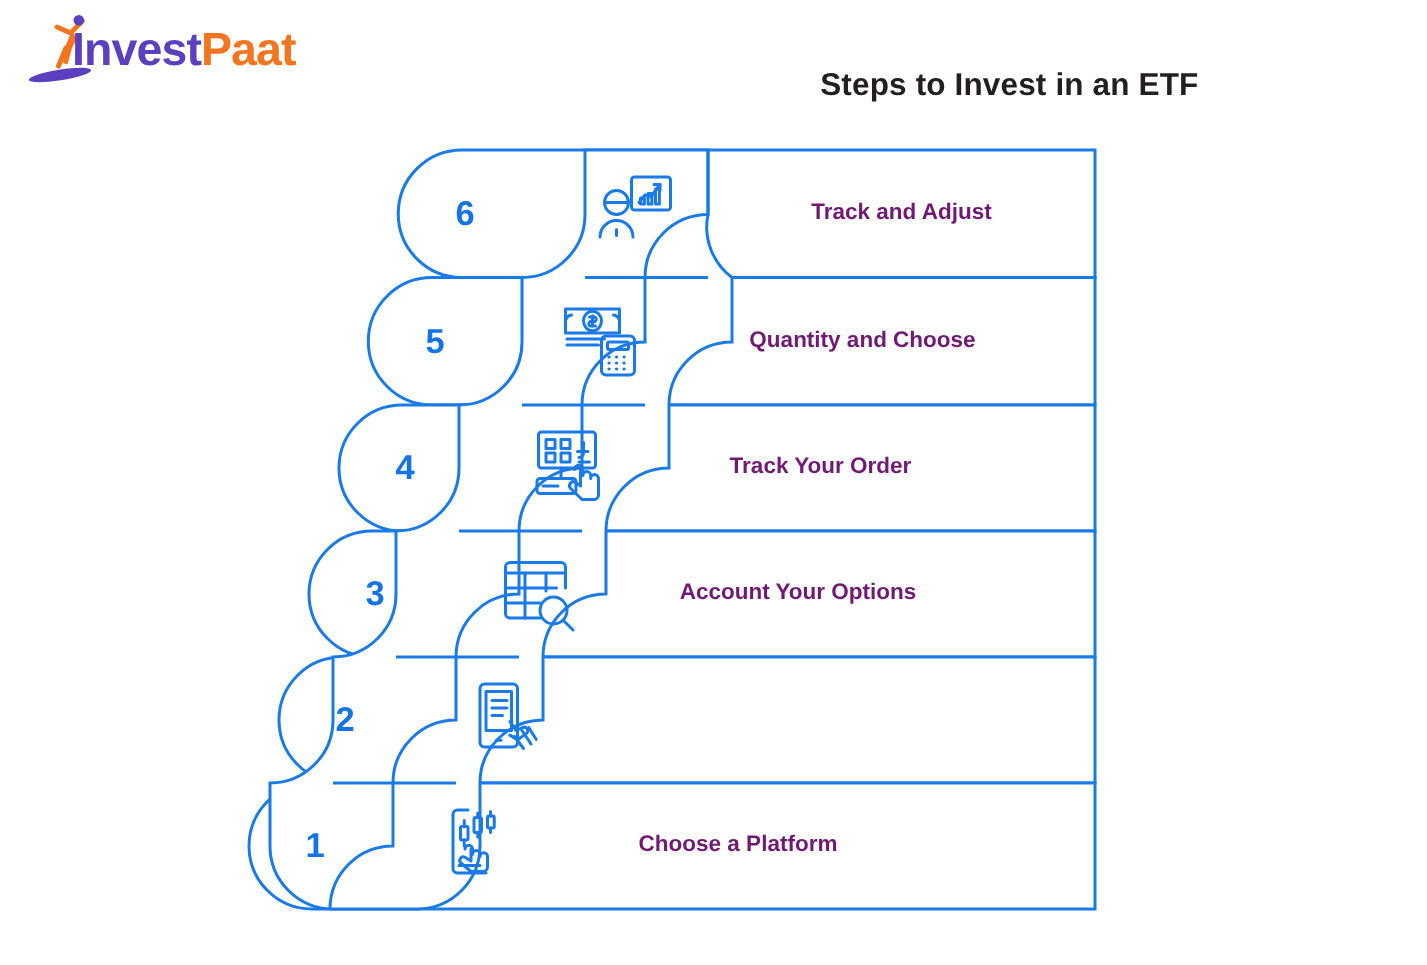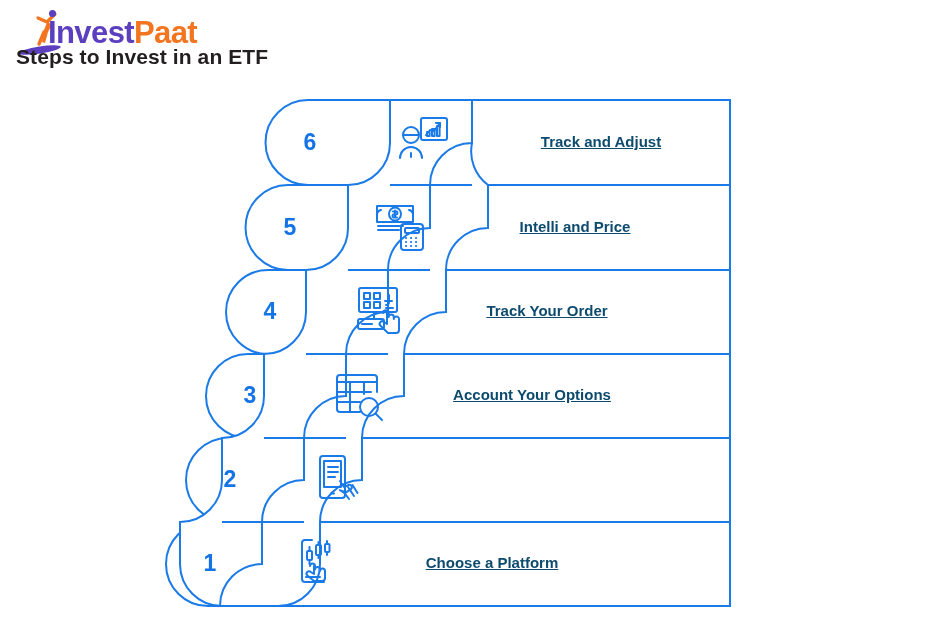--- a/index.html
+++ b/index.html
@@ -40,24 +40,24 @@
     position: absolute;
     left: 0px;
     top: 2px;
     width: 58px;
     height: 48px;
   }
 
   
   #page-title {
     position: absolute;
-    left: 16px;
+    left: 4px;
     top: 45px;
     width: 795px;
-    text-align: left;
+    text-align: right;
     font-size: 21px;
     font-weight: 700;
     color: #231f20;
     letter-spacing: 0.1px;
   }
 
   
   #steps-diagram {
     position: absolute;
     left: 0;
@@ -78,25 +78,24 @@
     font-size: 23px;
     font-weight: 700;
     color: #1473e6;
     text-align: center;
     line-height: 28px;
   }
   .step-label {
     position: absolute;
     font-size: 15px;
     font-weight: 700;
-    color: #0c4a6e;
+    color: #701a75;
     text-align: center;
     line-height: 20px;
     white-space: nowrap;
-    text-decoration: underline;
   }
   .step-icon {
     position: absolute;
     width: 56px;
     height: 56px;
   }
 </style>
 </head>
 <body>
 
@@ -190,21 +189,21 @@
     <path d="M22 12.5 v7 M20 13.4 h3.6 a1.7,1.7 0 0 1 0,3 h-3.2 a1.7,1.7 0 0 0 0,3 h3.6"></path>
     <path d="M5 28 H30 M5 32 H26"></path>
     <rect x="28" y="26" width="22" height="26" rx="3"></rect>
     <rect x="32" y="30" width="14" height="5" rx="1"></rect>
     <g stroke-width="2.1">
       <path d="M33 40 h0.1 M38 40 h0.1 M43 40 h0.1"></path>
       <path d="M33 44 h0.1 M38 44 h0.1 M43 44 h0.1"></path>
       <path d="M33 48 h0.1 M38 48 h0.1 M43 48 h0.1"></path>
     </g>
   </svg>
-  <div class="step-label" style="left:430px; top:217px; width:290px;">Intelli and Price</div>
+  <div class="step-label" style="left:430px; top:217px; width:290px;">Quantity and Choose</div>
 
   <div class="step-number" style="left:240px; top:297px; width:60px;">4</div>
   <svg class="step-icon" style="left:352px; top:283px;" viewBox="0 0 56 56" fill="none" stroke="#1a7ae8" stroke-width="2" stroke-linecap="round" stroke-linejoin="round">
     <rect x="7" y="5" width="38" height="24" rx="2"></rect>
     <rect x="12" y="10" width="6" height="6"></rect>
     <rect x="12" y="19" width="6" height="6"></rect>
     <rect x="22" y="10" width="6" height="6"></rect>
     <rect x="22" y="19" width="6" height="6"></rect>
     <path d="M37 12 v7 a3,3 0 0 1 -3,3 M33 18 h7 M34 25 h7"></path>
     <path d="M22 29 v6"></path>

